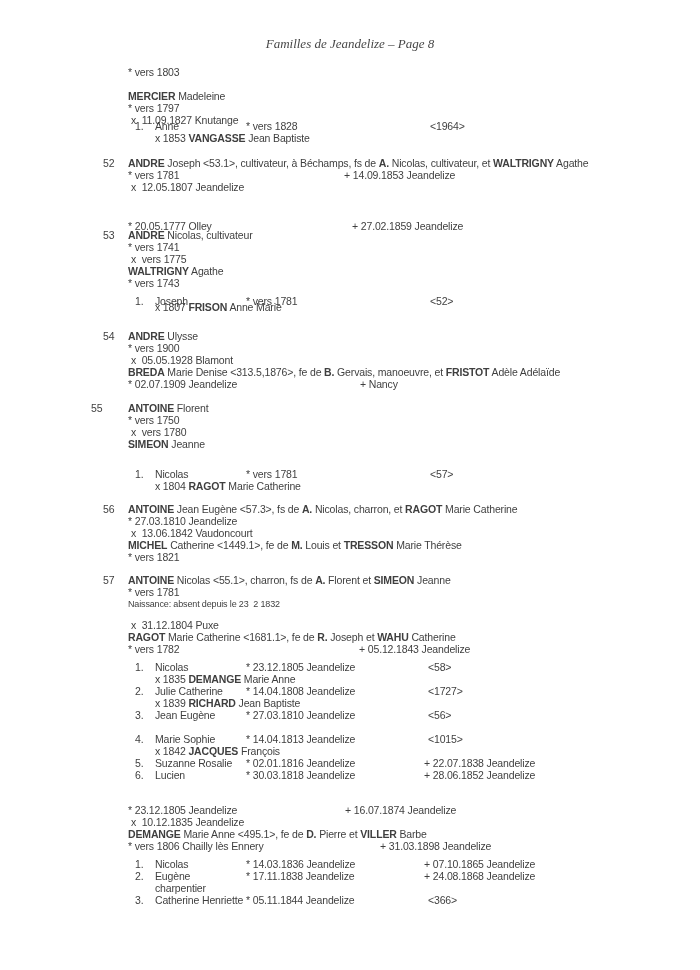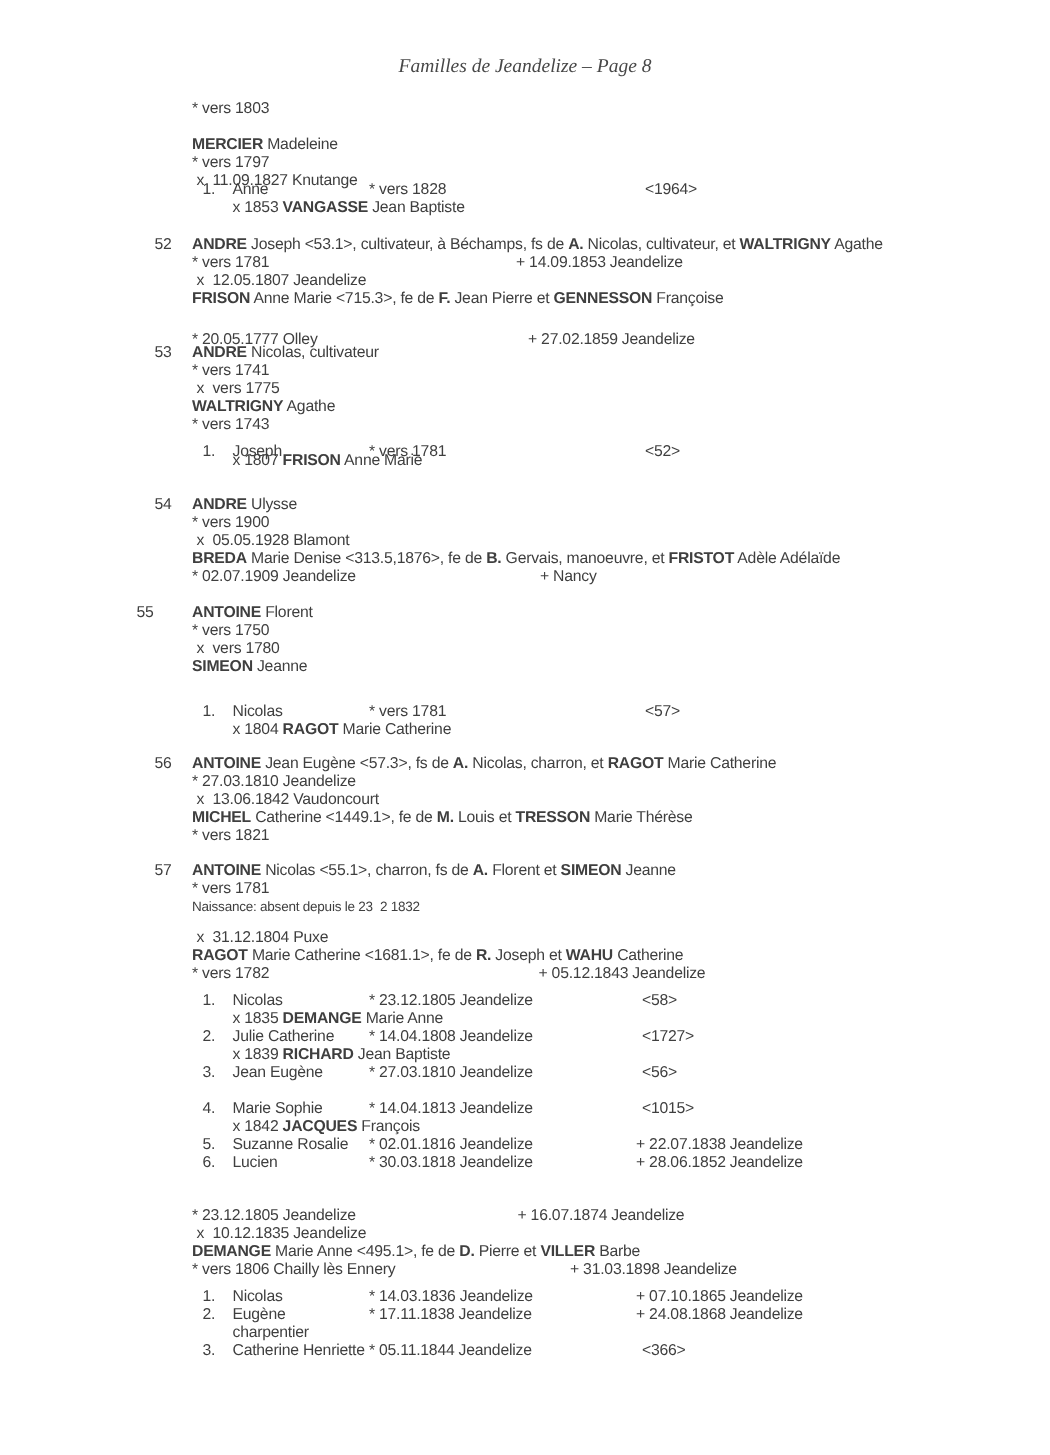--- a/index.html
+++ b/index.html
@@ -79,23 +79,20 @@
       <span class="part" style="left: 103px;"><span>52</span></span>
       <span class="part" style="left: 128px;"><span class="b">ANDRE</span><span> Joseph &lt;53.1&gt;, cultivateur, à Béchamps, fs de </span><span class="b">A.</span><span> Nicolas, cultivateur, et </span><span class="b">WALTRIGNY</span><span> Agathe</span></span>
     </div>
     <div class="line" style="top: 169px;">
       <span class="part" style="left: 128px;"><span>* vers 1781</span></span>
       <span class="part" style="left: 344px;"><span>+ 14.09.1853 Jeandelize</span></span>
     </div>
     <div class="line" style="top: 181px;">
       <span class="part" style="left: 131px;"><span>x  12.05.1807 Jeandelize</span></span>
     </div>
-    <div class="line" style="top: 193px;">
-      <span class="part" style="left: 128px;"><span class="b">FRISON</span><span> Anne Marie &lt;715.3&gt;, fe de </span><span class="b">F.</span><span> Jean Pierre et </span><span class="b">GENNESSON</span><span> Françoise</span></span>
-    </div>
     <div class="line" style="top: 220px;">
       <span class="part" style="left: 128px;"><span>* 20.05.1777 Olley</span></span>
       <span class="part" style="left: 352px;"><span>+ 27.02.1859 Jeandelize</span></span>
     </div>
     <div class="line" style="top: 229px;">
       <span class="part" style="left: 103px;"><span>53</span></span>
       <span class="part" style="left: 128px;"><span class="b">ANDRE</span><span> Nicolas, cultivateur</span></span>
     </div>
     <div class="line" style="top: 241px; padding-left: 27px;">
       <span class="part" style="left: 128px;"><span>* vers 1741</span></span>

